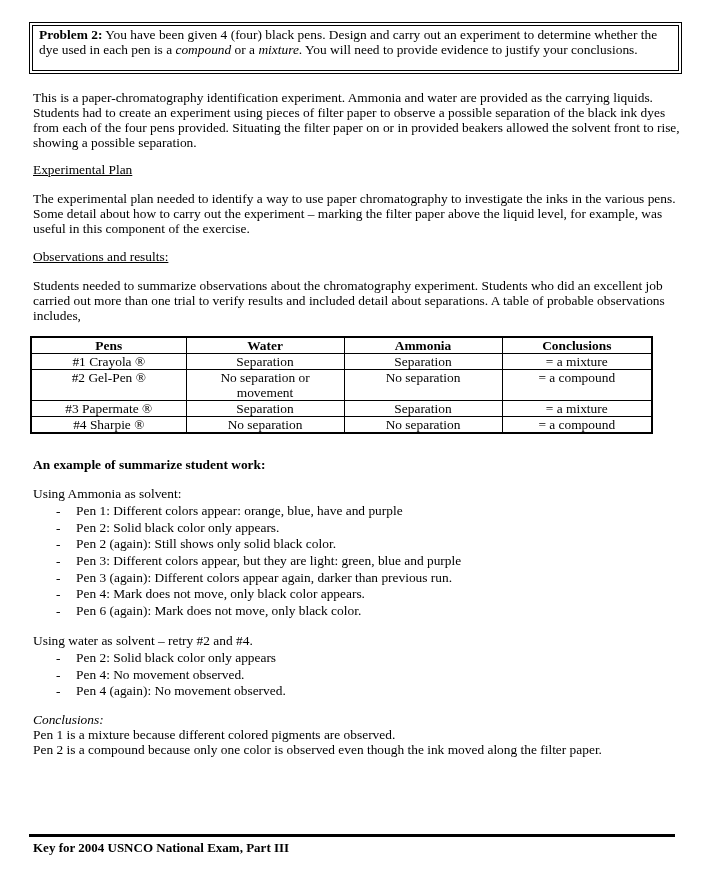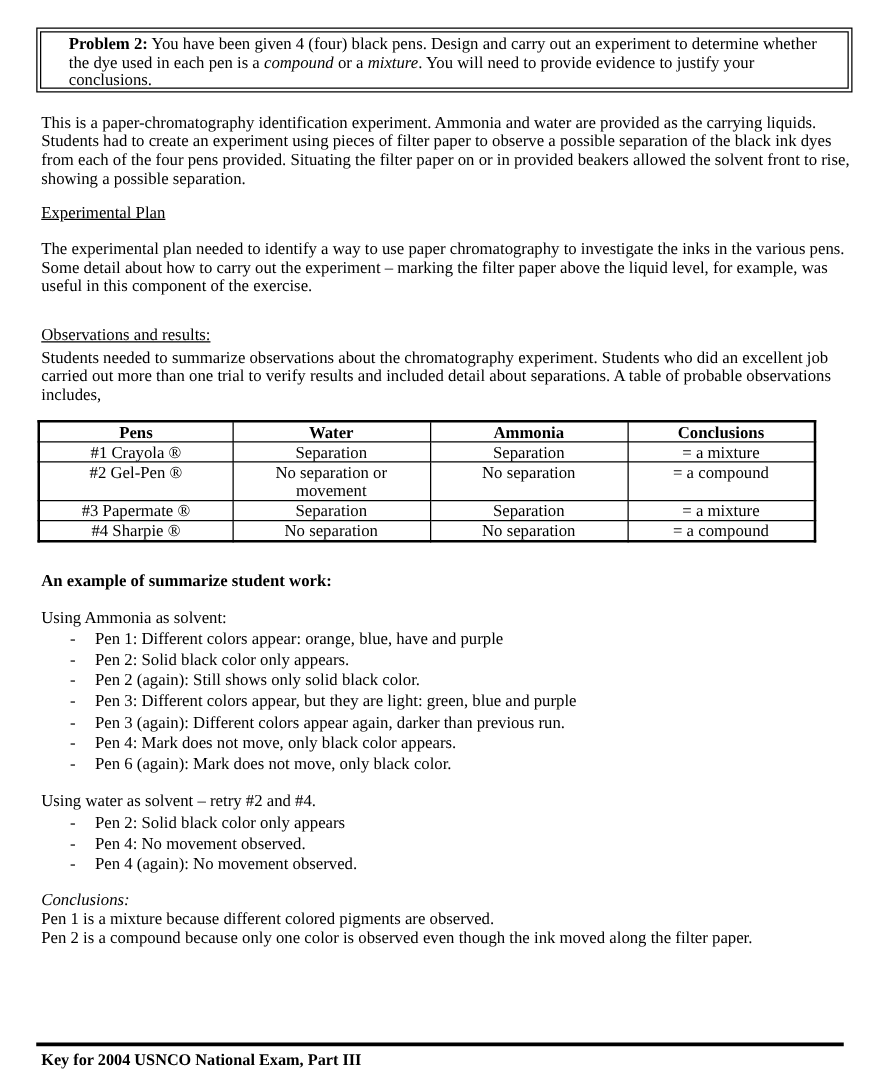--- a/index.html
+++ b/index.html
@@ -7,21 +7,21 @@
     width: 717px; height: 870px; position: relative; overflow: hidden;
     font-family: "Liberation Serif", "DejaVu Serif", serif;
     font-size: 13.4px; line-height: 15px; color: #000;
   }
   .page { position: absolute; left: 0; top: 0; width: 717px; height: 870px; }
   .problem-box {
     position: absolute; left: 29px; top: 22px; width: 653px;
     border: 3px double #000; border-width: 4px; border-style: double;
     padding: 2px 6px 2px 6px; box-sizing: border-box; height: 52px;
   }
-  .problem-box .inner { line-height: 14.5px; margin-left: 16px; }
+  .problem-box .inner { line-height: 14.5px; }
   .problem-box b { font-weight: bold; }
   .para { position: absolute; left: 33px; width: 650px; }
   .u { text-decoration: underline; }
   .table-wrap { position: absolute; left: 30px; top: 336px; width: 508px; }
   table { border-collapse: collapse; width: 621px; border: 2px solid #000; table-layout: fixed; }
   td, th { border: 1.5px solid #000; text-align: center; vertical-align: top; padding: 0 2px; font-weight: normal; line-height: 15px; }
   th { font-weight: bold; }
   .bold-heading { font-weight: bold; }
   ul.dash { list-style: none; margin: 0; padding: 0; }
   ul.dash li { position: relative; padding-left: 43px; height: 16.7px; }
@@ -37,21 +37,21 @@
 
   <div class="problem-box">
     <div class="inner"><b>Problem 2:</b><span> You have been given 4 (four) black pens.  Design and carry out an experiment to determine whether the dye used in each pen is a </span><i>compound</i><span> or a </span><i>mixture</i><span>.  You will need to provide evidence to justify your conclusions.</span></div>
   </div>
 
   <div class="para" style="top:90px;">This is a paper-chromatography identification experiment. Ammonia and water are provided as the carrying liquids. Students had to create an experiment using pieces of filter paper to observe a possible separation of the black ink dyes from each of the four pens provided. Situating the filter paper on or in provided beakers allowed the solvent front to rise, showing a possible separation.</div>
 
   <div class="para u" style="top:162px;">Experimental Plan</div>
   <div class="para" style="top:191px;">The experimental plan needed to identify a way to use paper chromatography to investigate the inks in the various pens.  Some detail about how to carry out the experiment – marking the filter paper above the liquid level, for example, was useful in this component of the exercise.</div>
 
-  <div class="para u" style="top:260px;">Observations and results:</div>
+  <div class="para u" style="top:249px;">Observations and results:</div>
   <div class="para" style="top:278px;">Students needed to summarize observations about the chromatography experiment.  Students who did an excellent job carried out more than one trial to verify results and included detail about separations.  A table of probable observations includes,</div>
 
   <div class="table-wrap">
     <table>
       <colgroup>
           <col style="width:155px">
           <col style="width:158px">
           <col style="width:158px">
           <col style="width:150px">
         </colgroup>

